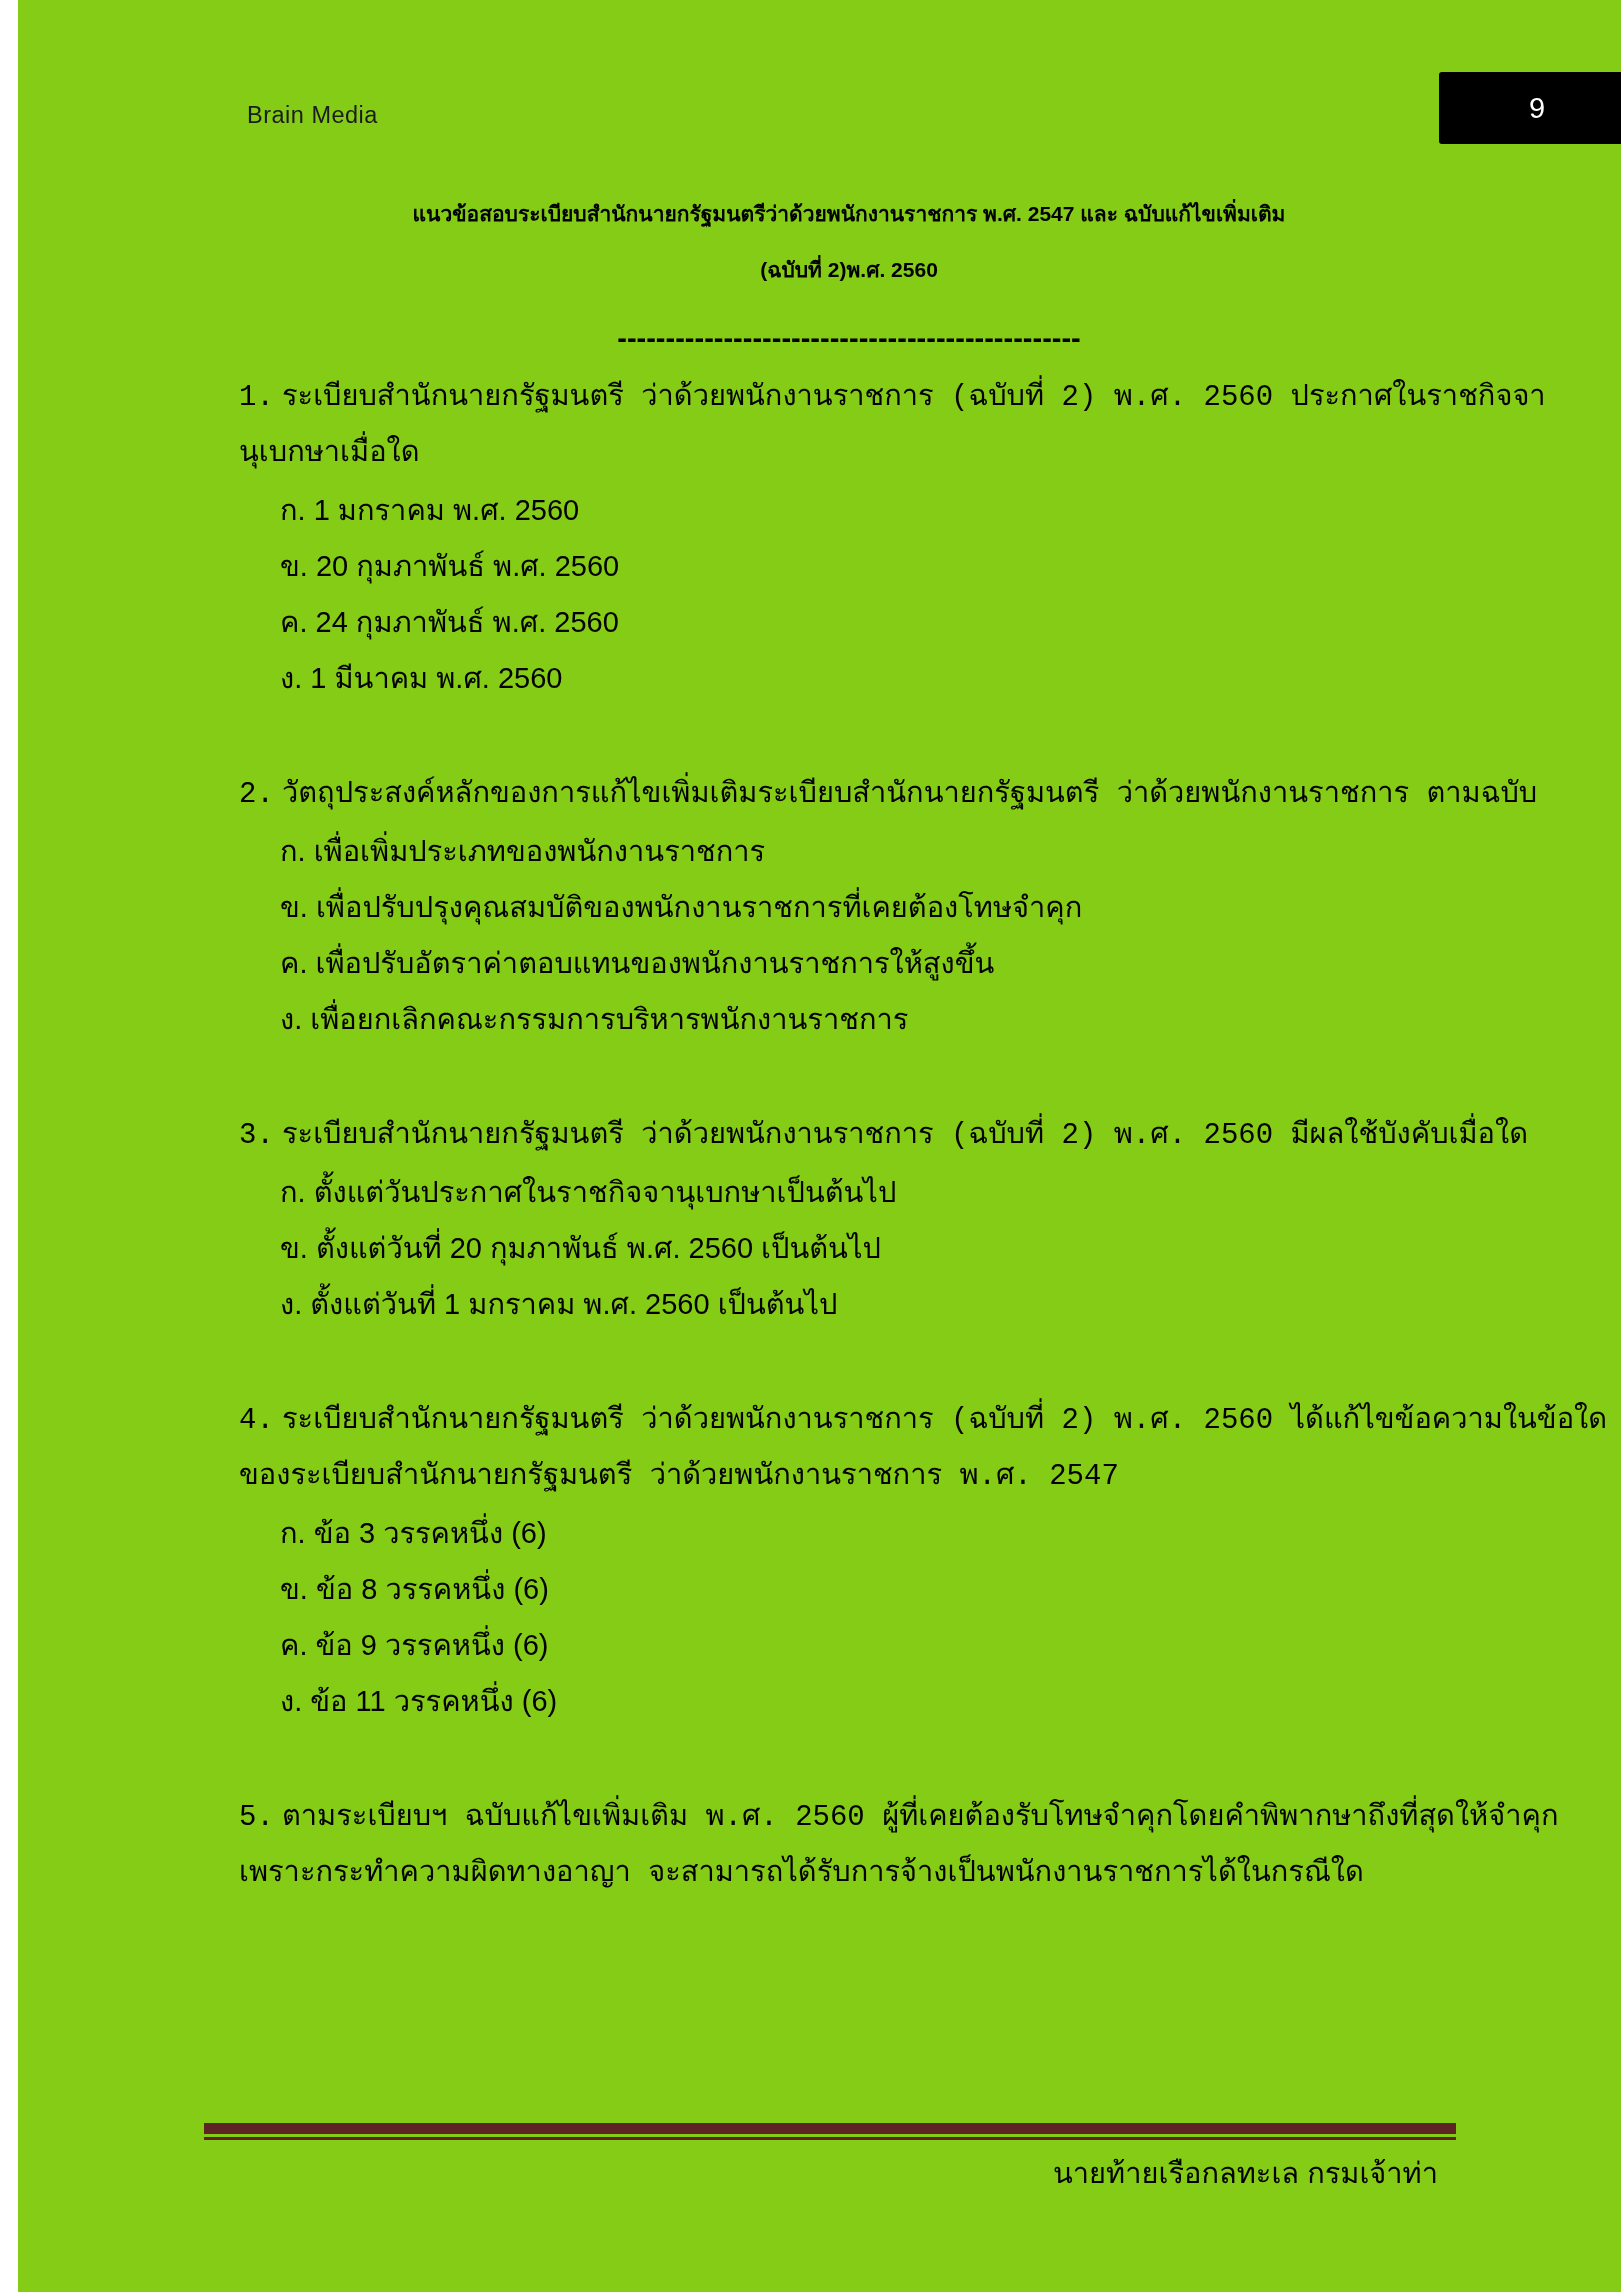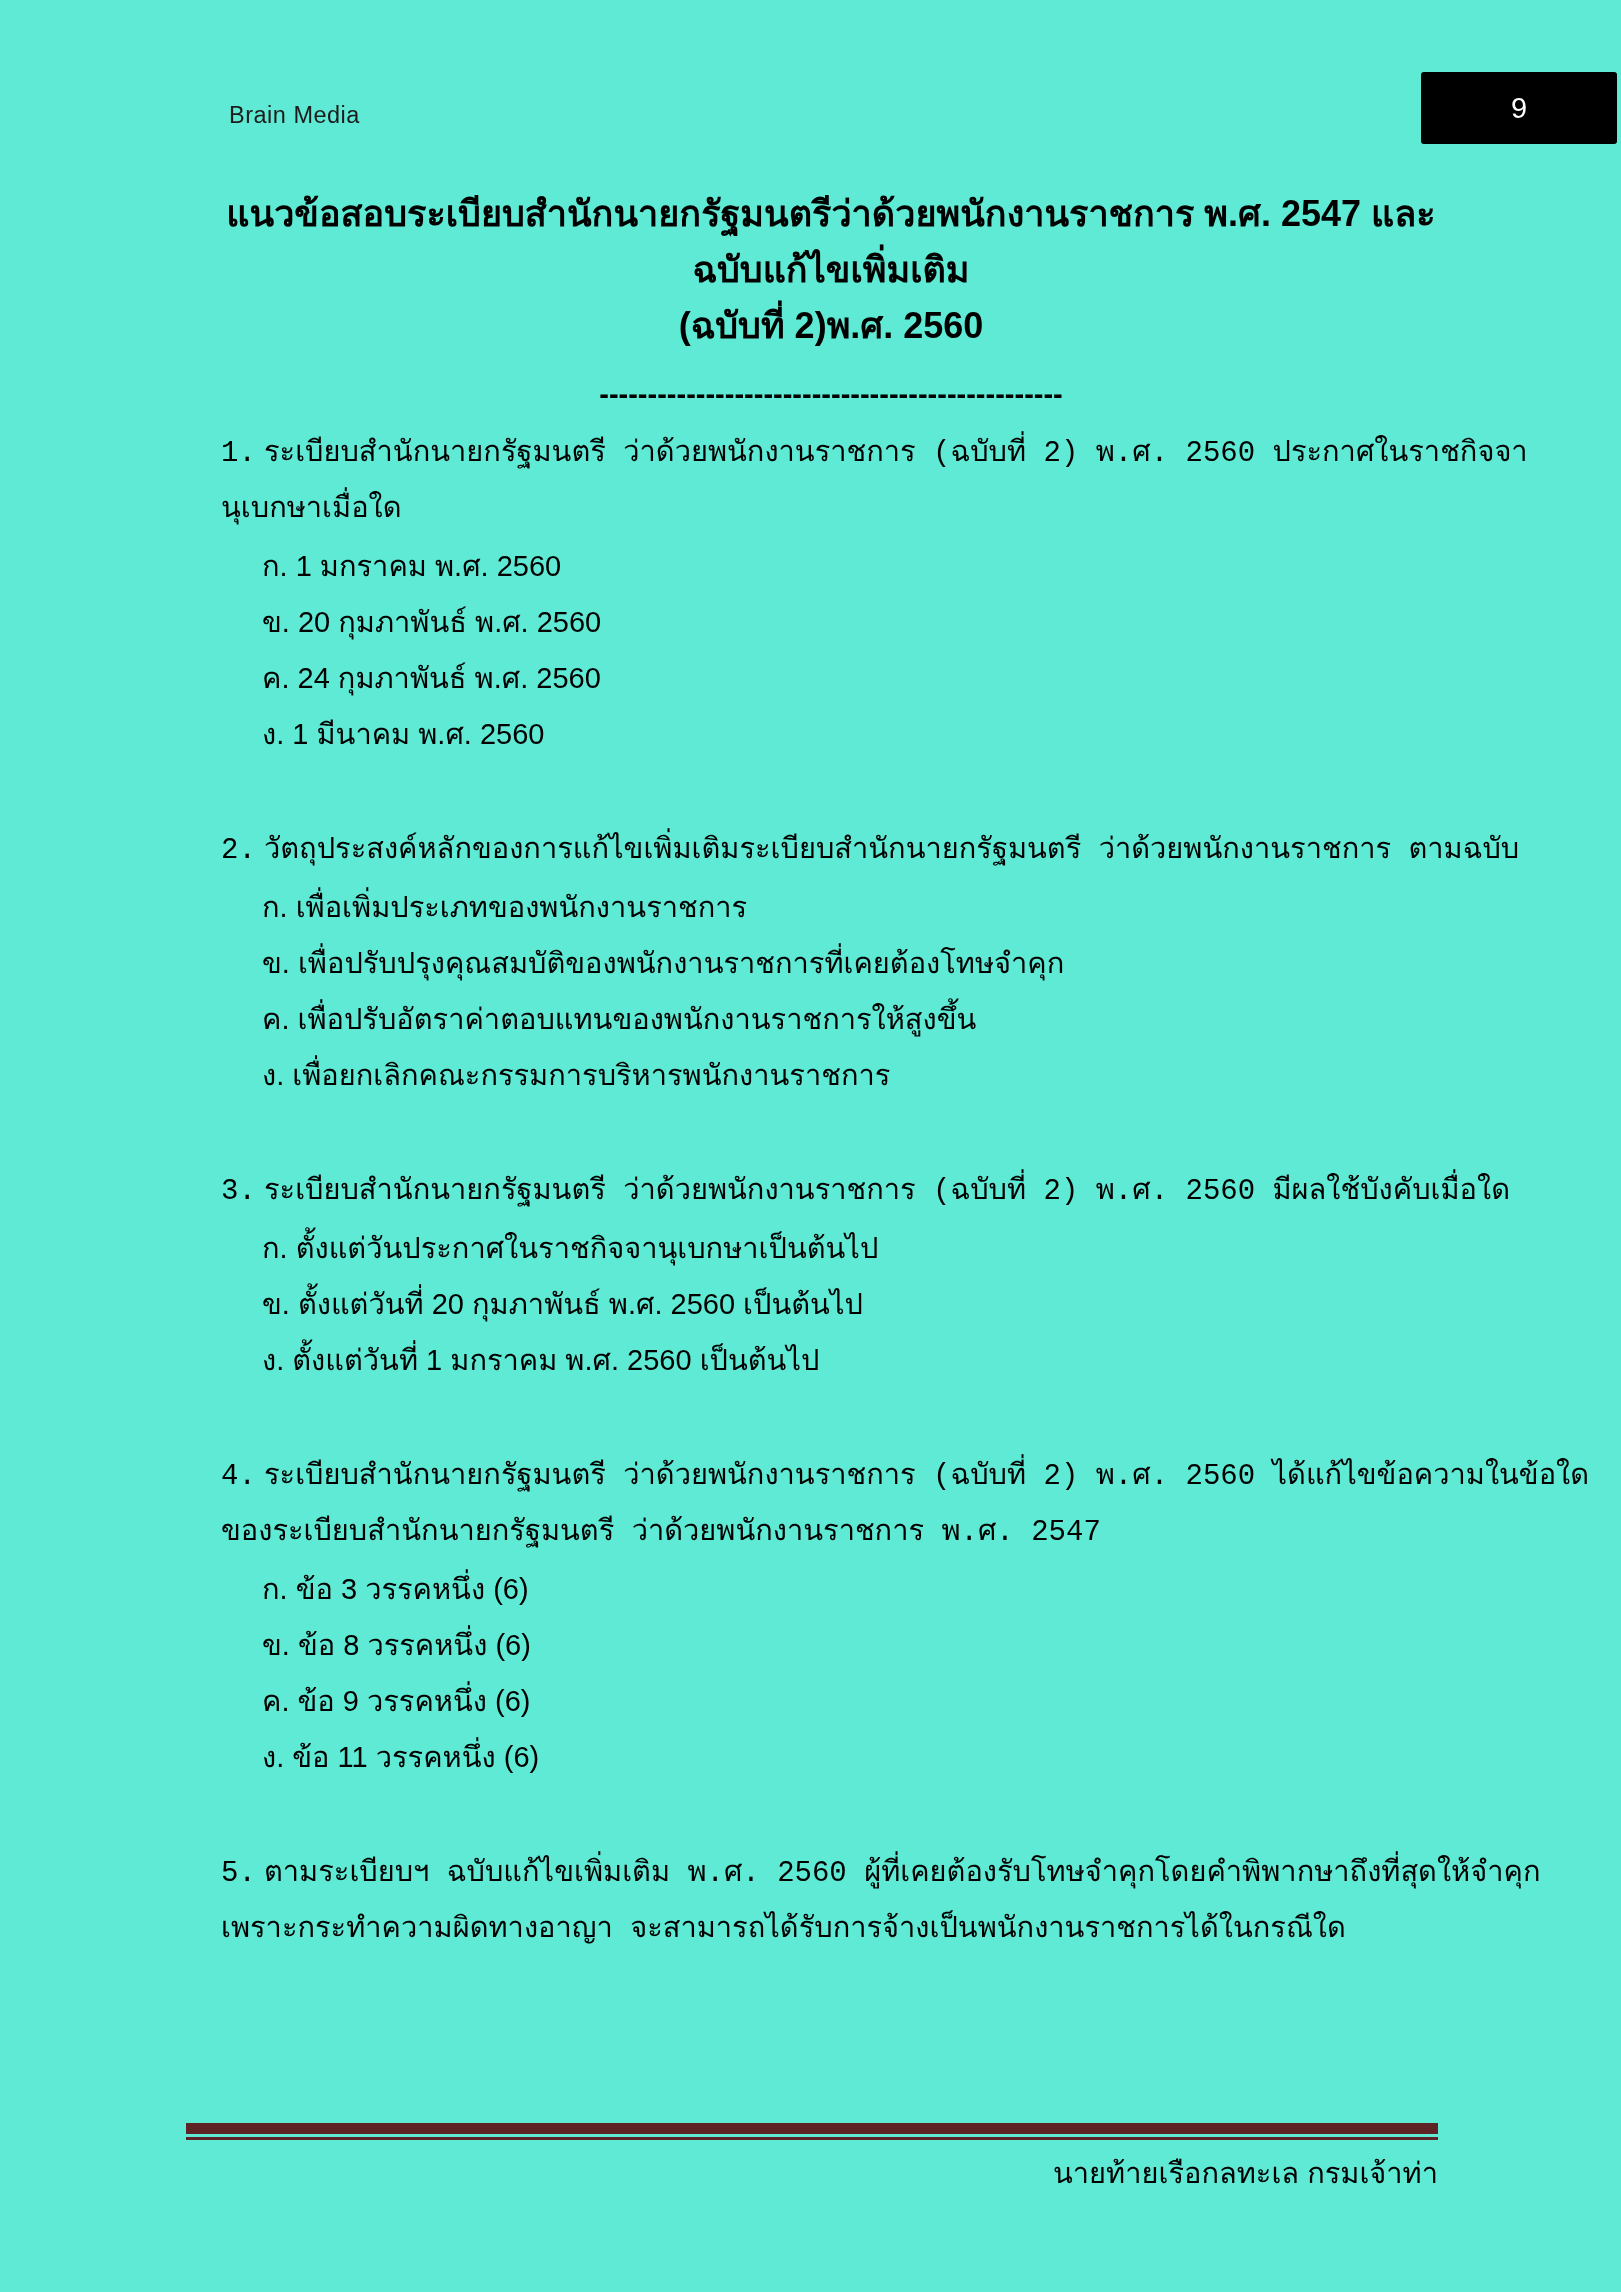--- a/index.html
+++ b/index.html
@@ -4,41 +4,41 @@
 <style>
   html,body{margin:0;padding:0;}
   body{
     width:1621px;height:2293px;
     background:#ffffff;
     font-family:"Liberation Sans","DejaVu Sans",sans-serif;
     color:#000000;
     position:relative;
     overflow:hidden;
   }
-  .page{position:absolute;inset:0;background:#5eead4;}
+  .page{position:absolute;inset:0;background:#84cc16;margin-left:18px;}
 
   .brand{
     position:absolute;left:229px;top:102px;
     font-size:23.5px;line-height:27.4px;color:#1c1c1c;
     letter-spacing:0.5px;
   }
   .page-num-box{
     position:absolute;left:1421px;top:72px;
     width:196px;height:72px;
     background:#000000;border-radius:2.9px;
     display:flex;align-items:center;justify-content:center;
   }
   .page-num{color:#ffffff;font-size:29px;}
 
   .content{
     position:absolute;left:221px;top:186px;width:1220px;
     font-size:29px;line-height:56px;
   }
   .doc-title{
-    text-align:center;font-weight:bold;font-size:36px;line-height:56px;
+    text-align:center;font-weight:bold;font-size:21px;line-height:56px;
   }
   .divider{
     text-align:center;font-size:29px;line-height:56px;
     margin:11.8px 0 3.9px 0;
     font-weight:bold;
     white-space:nowrap;
   }
   .question{margin-bottom:61px;}
   .q-line{white-space:nowrap;font-family:Liberation Mono, monospace;}
   .q-num{display:inline-block;min-width:43px;}

